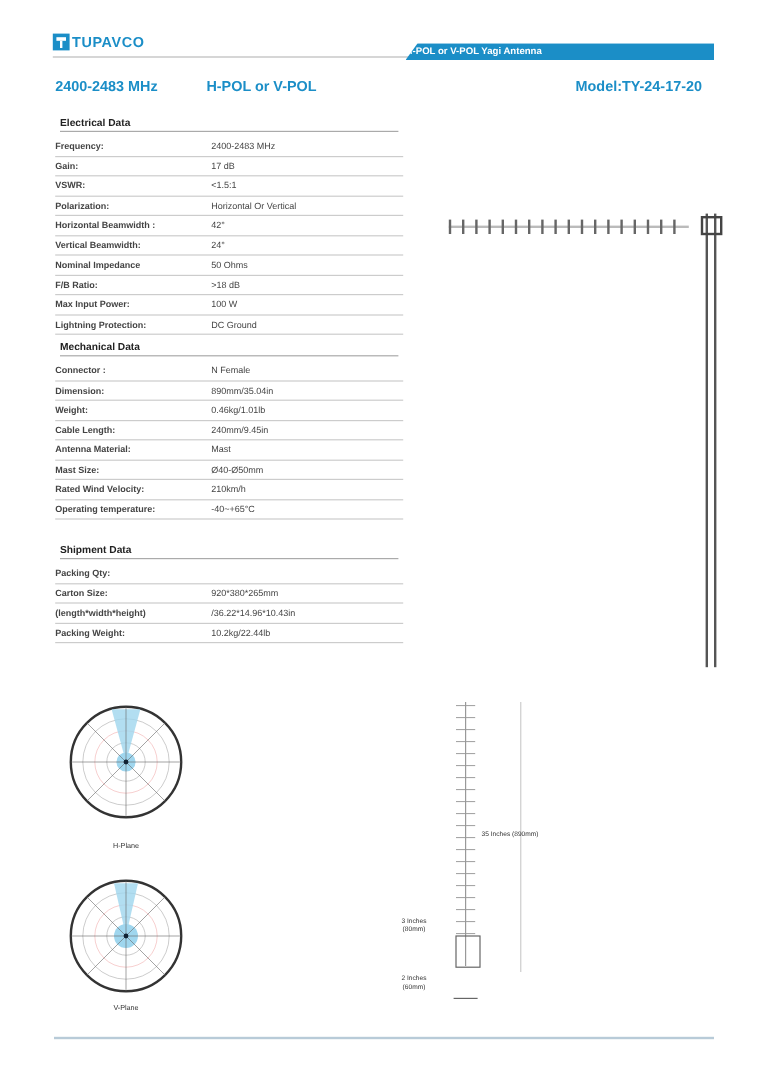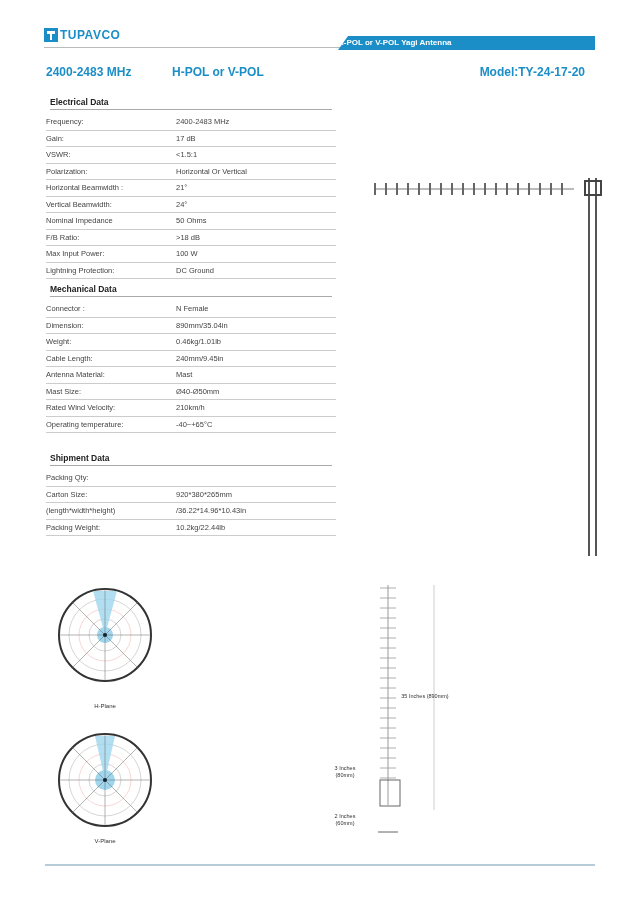--- a/index.html
+++ b/index.html
@@ -9,21 +9,21 @@
   .logo .mark:after{content:"";position:absolute;left:3px;top:3px;width:8px;height:3px;background:#fff;}
   .logo .mark:before{content:"";position:absolute;left:6px;top:6px;width:2px;height:6px;background:#fff;}
   .logo-line{position:absolute;left:44px;top:47px;width:300px;height:1px;background:#bbb;}
   .banner{position:absolute;left:338px;top:36px;width:257px;height:14px;background:#1b8ec7;clip-path:polygon(10px 0,100% 0,100% 100%,0 100%);color:#fff;font-size:8px;font-weight:bold;text-align:left;padding-right:12px;box-sizing:border-box;line-height:14px;}
   .freq{position:absolute;left:46px;top:65px;color:#1b8ec7;font-weight:bold;font-size:12px;}
   .pol{position:absolute;left:172px;top:65px;color:#1b8ec7;font-weight:bold;font-size:12px;text-align:center;}
   .model{position:absolute;right:55px;top:65px;color:#1b8ec7;font-weight:bold;font-size:12px;}
   .section{position:absolute;left:46px;width:290px;}
   .section h3{margin:4px;font-size:8.5px;font-weight:bold;color:#222;height:13px;line-height:13px;border-bottom:1px solid #aaa;}
   .row{display:flex;font-size:7.5px;color:#444;height:15.5px;line-height:15.5px;border-bottom:1px solid #ccc;}
-  .row .k{width:130px;}
+  .row .k{width:130px;font-weight:bold;}
   .row .v{flex:1;}
   .antenna{position:absolute;left:374px;top:183px;width:190px;height:12px;}
   .antenna .boom{position:absolute;left:0;top:5px;width:200px;height:2px;background:#bbb;}
   .el{position:absolute;top:0;width:2px;height:12px;background:#666;}
   .mast{position:absolute;left:588px;top:178px;width:9px;height:378px;border-left:2px solid #555;border-right:2px solid #555;box-sizing:border-box;}
   .clamp{position:absolute;left:584px;top:180px;width:18px;height:16px;border:2px solid #444;box-sizing:border-box;}
   .polar{position:absolute;width:100px;height:100px;}
   .polar-label{position:absolute;font-size:6px;color:#333;text-align:center;width:100px;}
   .diagram{position:absolute;left:330px;top:580px;width:150px;height:270px;}
   .dim-text{position:absolute;font-size:5.5px;color:#333;text-align:center;line-height:7px;}
@@ -57,21 +57,21 @@
       <div class="row">
         <span class="k">VSWR:</span>
         <span class="v">&lt;1.5:1</span>
       </div>
       <div class="row">
         <span class="k">Polarization:</span>
         <span class="v">Horizontal Or Vertical</span>
       </div>
       <div class="row">
         <span class="k">Horizontal Beamwidth :</span>
-        <span class="v">21°</span>
+        <span class="v">42°</span>
       </div>
       <div class="row">
         <span class="k">Vertical Beamwidth:</span>
         <span class="v">24°</span>
       </div>
       <div class="row">
         <span class="k">Nominal Impedance</span>
         <span class="v">50 Ohms</span>
       </div>
       <div class="row">

